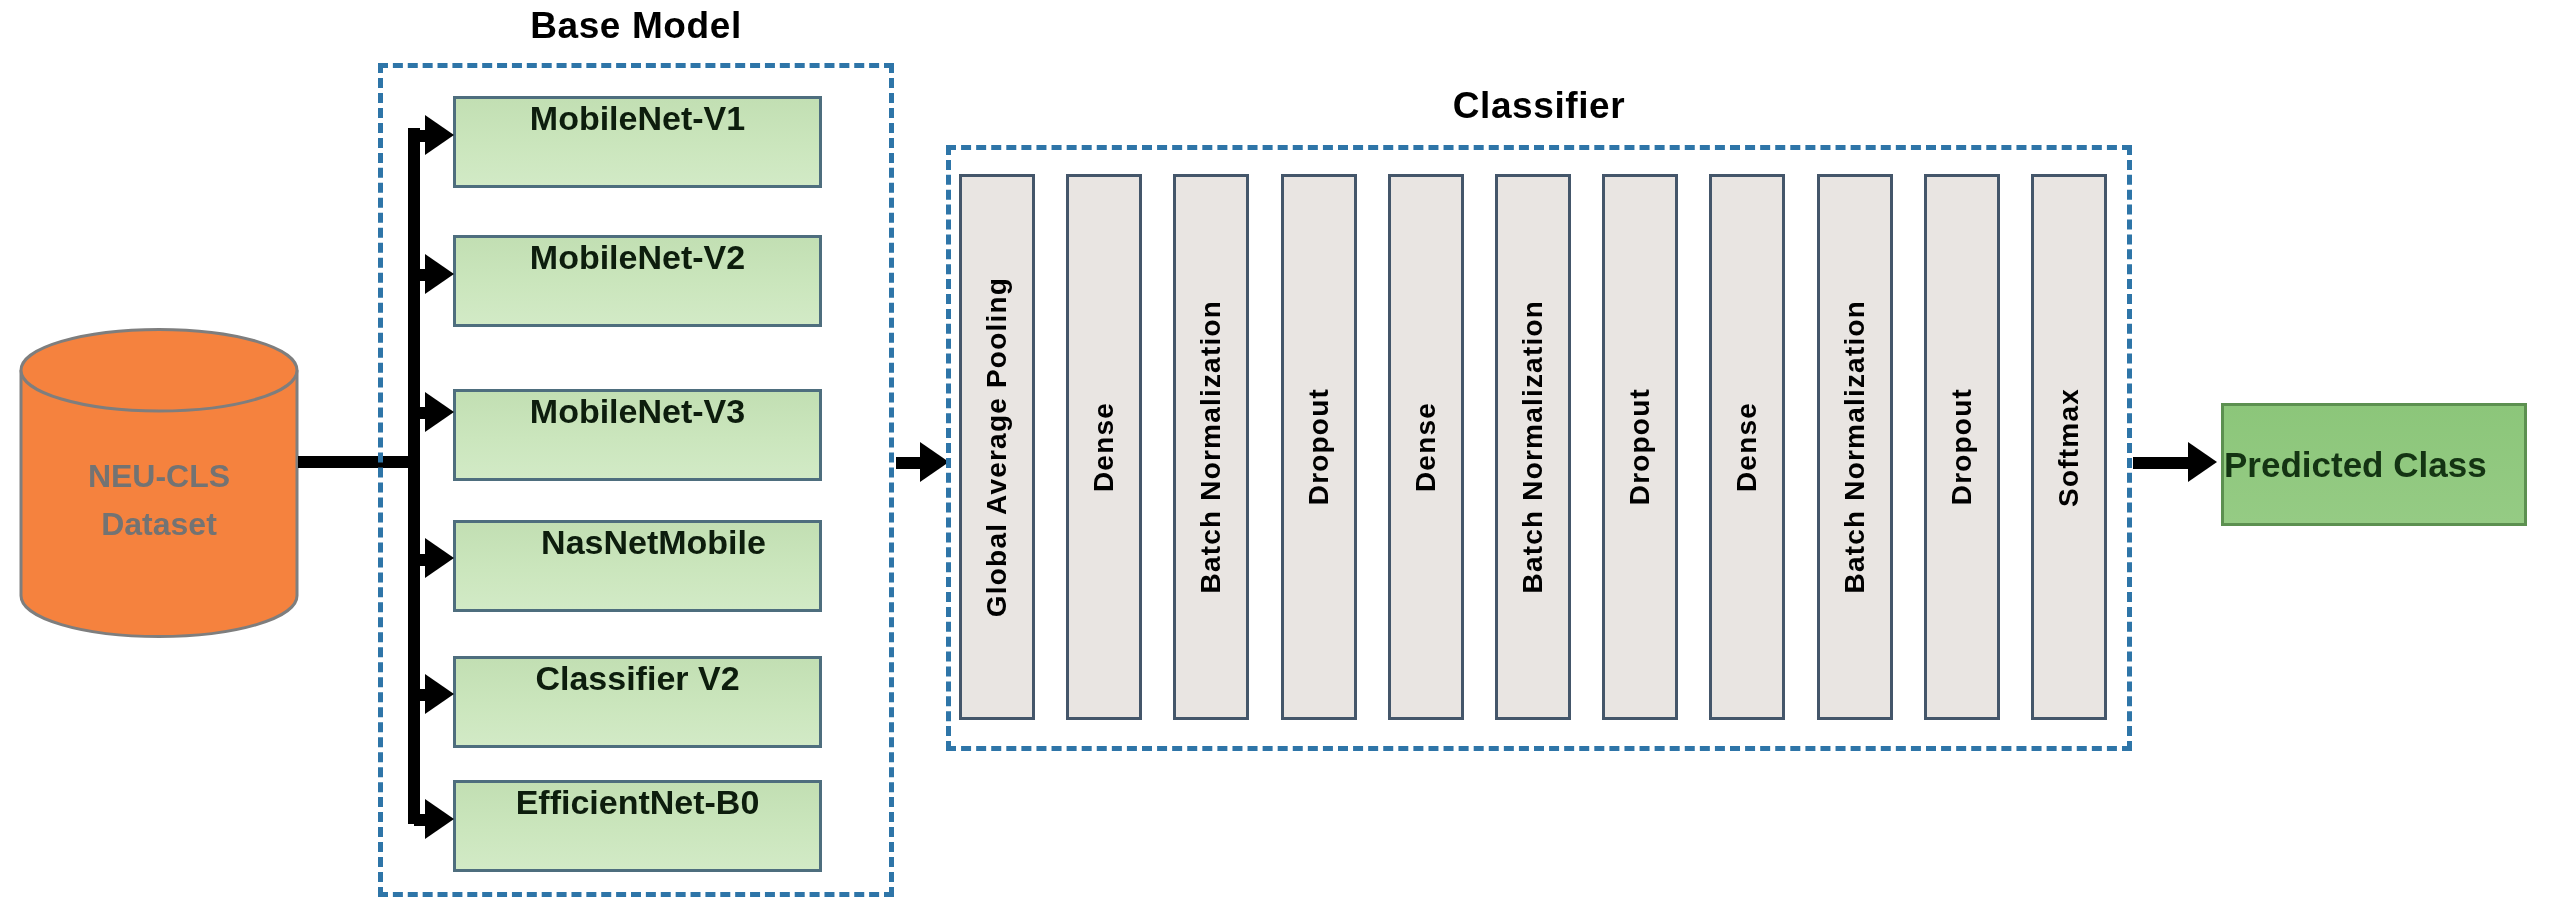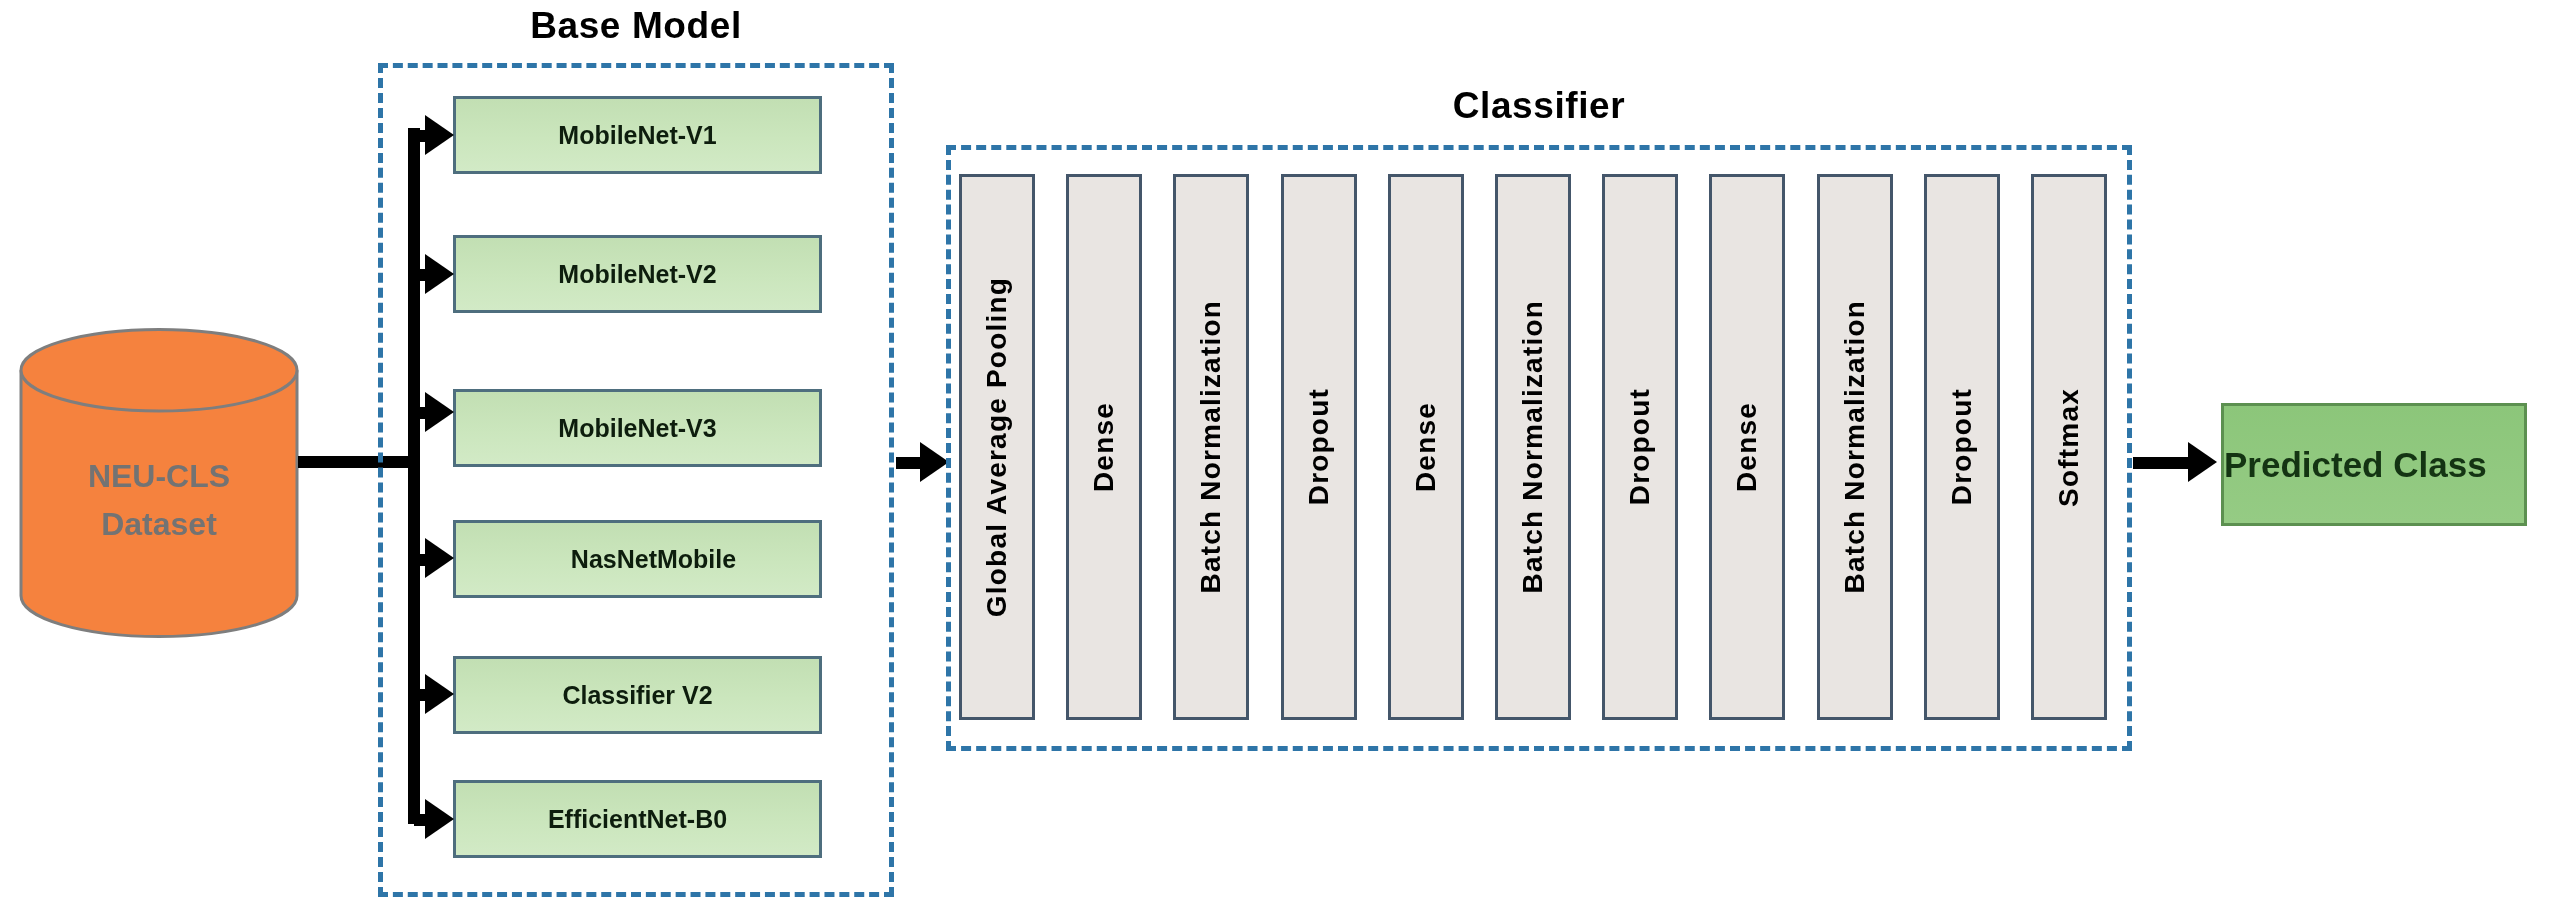--- a/index.html
+++ b/index.html
@@ -18,25 +18,25 @@
 
   .group-title {
     position:absolute; color:#000; font-size:37px; text-align:center;
     letter-spacing:0.6px;
   }
   .base-model-title { left:378px;  top:4.8px;   width:516px;text-align:center;  }
   .classifier-title { left:946px; top:85px; width:1186px; }
 
   
   .model-box {
-    position:absolute; left:453px; width:369px; height:78px;
+    position:absolute; left:453px; width:369px; height:92px;
     background:linear-gradient(180deg,#c2dfb3 0%,#cbe6bd 55%,#d2eac6 100%);
     border:3px solid #4E6E7E; box-sizing:border-box;
-    display:flex; align-items:center; justify-content:center;
-    font-size:25px; color:#0d1d0d; white-space:nowrap;
+    display:flex; justify-content:center;
+    font-size:34px; color:#0d1d0d; white-space:nowrap;
   }
 
   
   .layers {
     position:absolute; left:959px; top:174px; width:1148px; height:546px;
     display:flex; justify-content:space-between;
   }
   .layer-col {
     width:76px; height:100%; box-sizing:border-box;
     background:#E9E5E2; border:3px solid #44566A;

